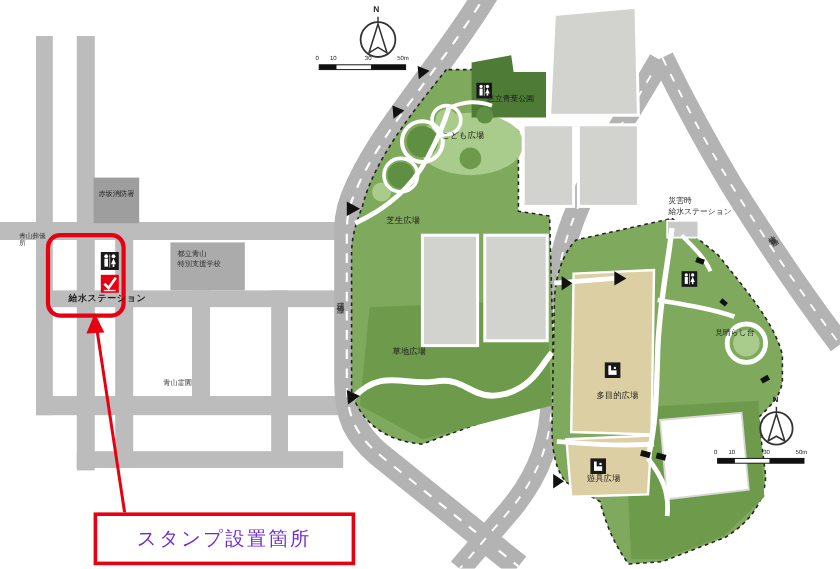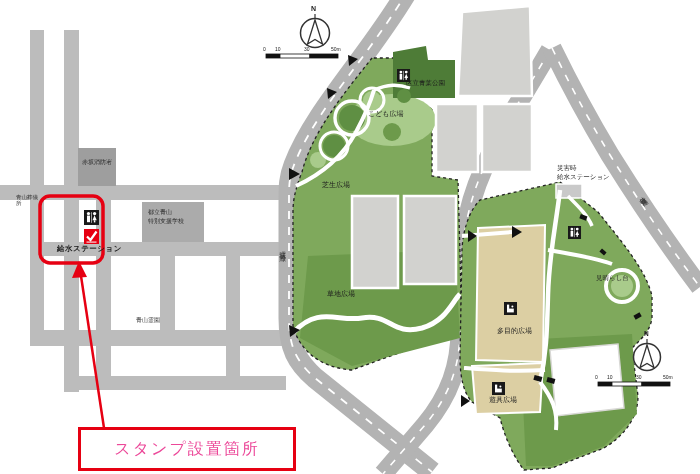--- a/index.html
+++ b/index.html
@@ -9,21 +9,21 @@
   .lbl{position:absolute;color:#1c1c1c;line-height:1.05;white-space:nowrap;}
   .vert{writing-mode:vertical-rl;text-orientation:upright;white-space:normal;}
   .pill{position:absolute;display:flex;align-items:center;justify-content:center;
         border:2.5px solid #1d5c2e;border-radius:12px;background:#f2f6e6;
         color:#14481f;font-weight:bold;}
   .pill span{letter-spacing:8px;margin-right:-8px;font-size:11px;}
   .callout{position:absolute;left:78px;top:427px;width:212px;height:38px;
            border:3px solid #e60012;background:#ffffff;display:flex;
            align-items:center;justify-content:center;}
   .callout span{font-family:"Liberation Serif","DejaVu Serif",serif;
-                font-size:16px;color:#ec4899;letter-spacing:2px;}
+                font-size:16px;color:#6d28d9;letter-spacing:2px;}
   .tick{position:absolute;font-size:5px;color:#222;}
   .nletter{position:absolute;color:#222;font-weight:bold;}
 </style>
 </head>
 <body>
 
 <div class="canvas">
 
 <svg width="700" height="474" viewBox="0 0 700 474">
   <defs>

